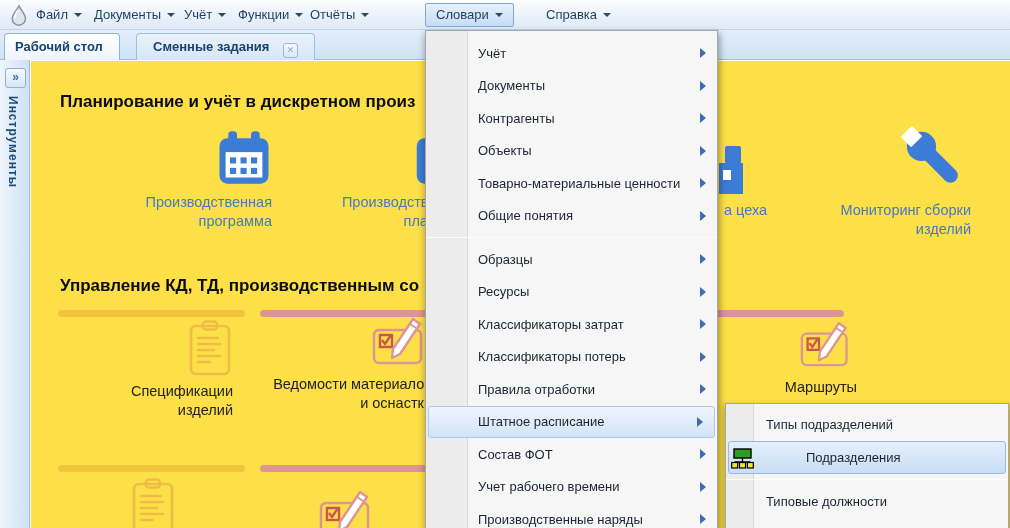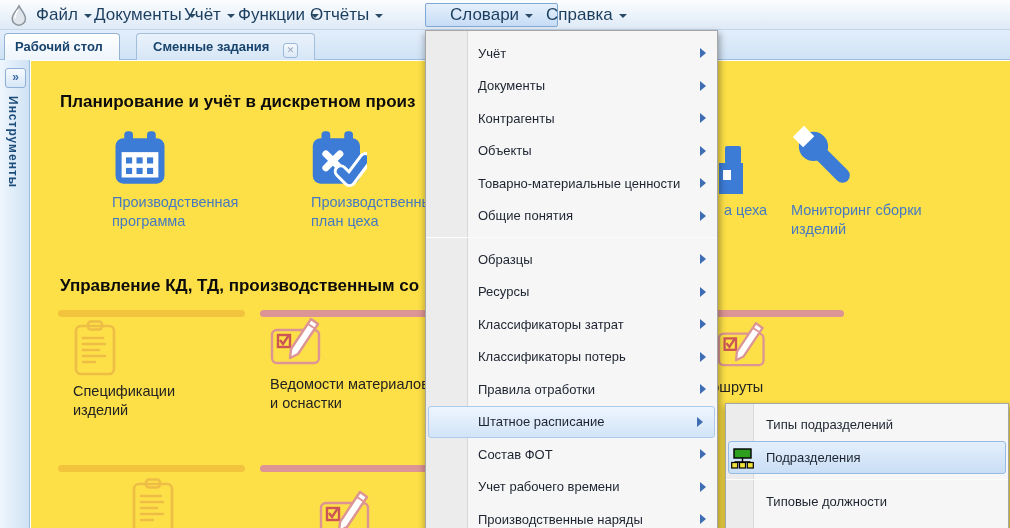--- a/index.html
+++ b/index.html
@@ -10,31 +10,31 @@
     background:#fff;
   }
   
   #menubar{
     position:absolute;left:0;top:0;width:1010px;height:30px;
     background:linear-gradient(#fcfdfe,#eaf2fa 55%,#dfeaf6);
     border-bottom:1px solid #c3d5ea;z-index:5;
   }
   .mb-item{
     position:absolute;top:3px;height:24px;line-height:22px;
-    padding:0 7px;font-size:17px;color:#1c3e5e;white-space:nowrap;
+    padding:0 7px;font-size:13px;color:#1c3e5e;white-space:nowrap;
     border:1px solid transparent;border-radius:2px;cursor:default;
   }
   .mb-item .dn-arrow{
     display:inline-block;width:0;height:0;margin-left:6px;vertical-align:2px;
     border-left:4px solid transparent;border-right:4px solid transparent;
     border-top:4px solid #2b4a66;
   }
   .mb-item.selected{
     background:linear-gradient(#e6f0fc,#c6dcf5);
-    border:1px solid #7fa8d4;padding:0 24px;
+    border:1px solid #7fa8d4;padding:0 10px;
   }
   #logo{position:absolute;left:8px;top:4px;width:22px;height:22px;}
   
   #tabbar{
     position:absolute;left:0;top:30px;width:1010px;height:30px;
     background:linear-gradient(#e3eefb,#cfe2f5);
     border-bottom:1px solid #9fbddd;z-index:1;
   }
   .tab{
     position:absolute;top:3px;height:27px;line-height:25px;
@@ -63,21 +63,21 @@
   #sidebar-label{
     position:absolute;left:6px;top:36px;
     writing-mode:vertical-rl;font-size:12px;font-weight:bold;color:#1c4d7a;
     letter-spacing:1px;white-space:nowrap;
   }
   
   #content{position:absolute;left:31px;top:61px;right:0;bottom:0;background:#fde047;z-index:0;}
   .section-title{
     position:absolute;font-size:17px;font-weight:bold;color:#0c0c0c;white-space:nowrap;
   }
-  .launch-item{position:absolute;text-align:left;}
+  .launch-item{position:absolute;text-align:right;}
   .icon-label{font-size:14.5px;color:#4679c2;line-height:19px;}
   .icon-label-dark{font-size:14.5px;color:#222;line-height:19px;}
   .color-bar{position:absolute;height:7px;border-radius:4px;}
   .bar-yellow{background:#f2c33d;}
   .bar-pink{background:#dc9494;}
   
   .popup{
     position:absolute;background:#f6f6f6;border:1px solid #a6a6a6;
     box-shadow:-2px 3px 6px rgba(0,0,0,.18),3px 3px 6px rgba(0,0,0,.25);
     padding-top:6px;
@@ -97,21 +97,21 @@
   .menu-item .arrow{
     position:absolute;right:11px;width:0;height:0;
     border-top:5px solid transparent;border-bottom:5px solid transparent;
     border-left:6px solid #3e6db3;
   }
   .menu-item.hl{
     margin:0 2px;border:1px solid #abcaec;border-radius:3px;
     background:linear-gradient(#eef5fe,#d2e4f8);
   }
   .menu-item.hl .lbl{margin-left:49px;}
-  #submenu .menu-item.hl{border-color:#93bbe5;background:linear-gradient(#e4effc,#c9def5);}
+  #submenu .menu-item.hl{border-color:#93bbe5;background:linear-gradient(#e4effc,#c9def5);padding-left:40px;}
   #submenu .menu-item.hl .lbl{margin-left:37px;}
   .menu-sep{height:1px;background:#d9d9d9;border-bottom:1px solid #fcfcfc;margin:5px 0;position:relative;z-index:1;}
   .mi-icon{position:absolute;left:2px;top:6px;}
 </style>
 </head>
 <body>
 
 <div id="window">
 
   <div id="content">

